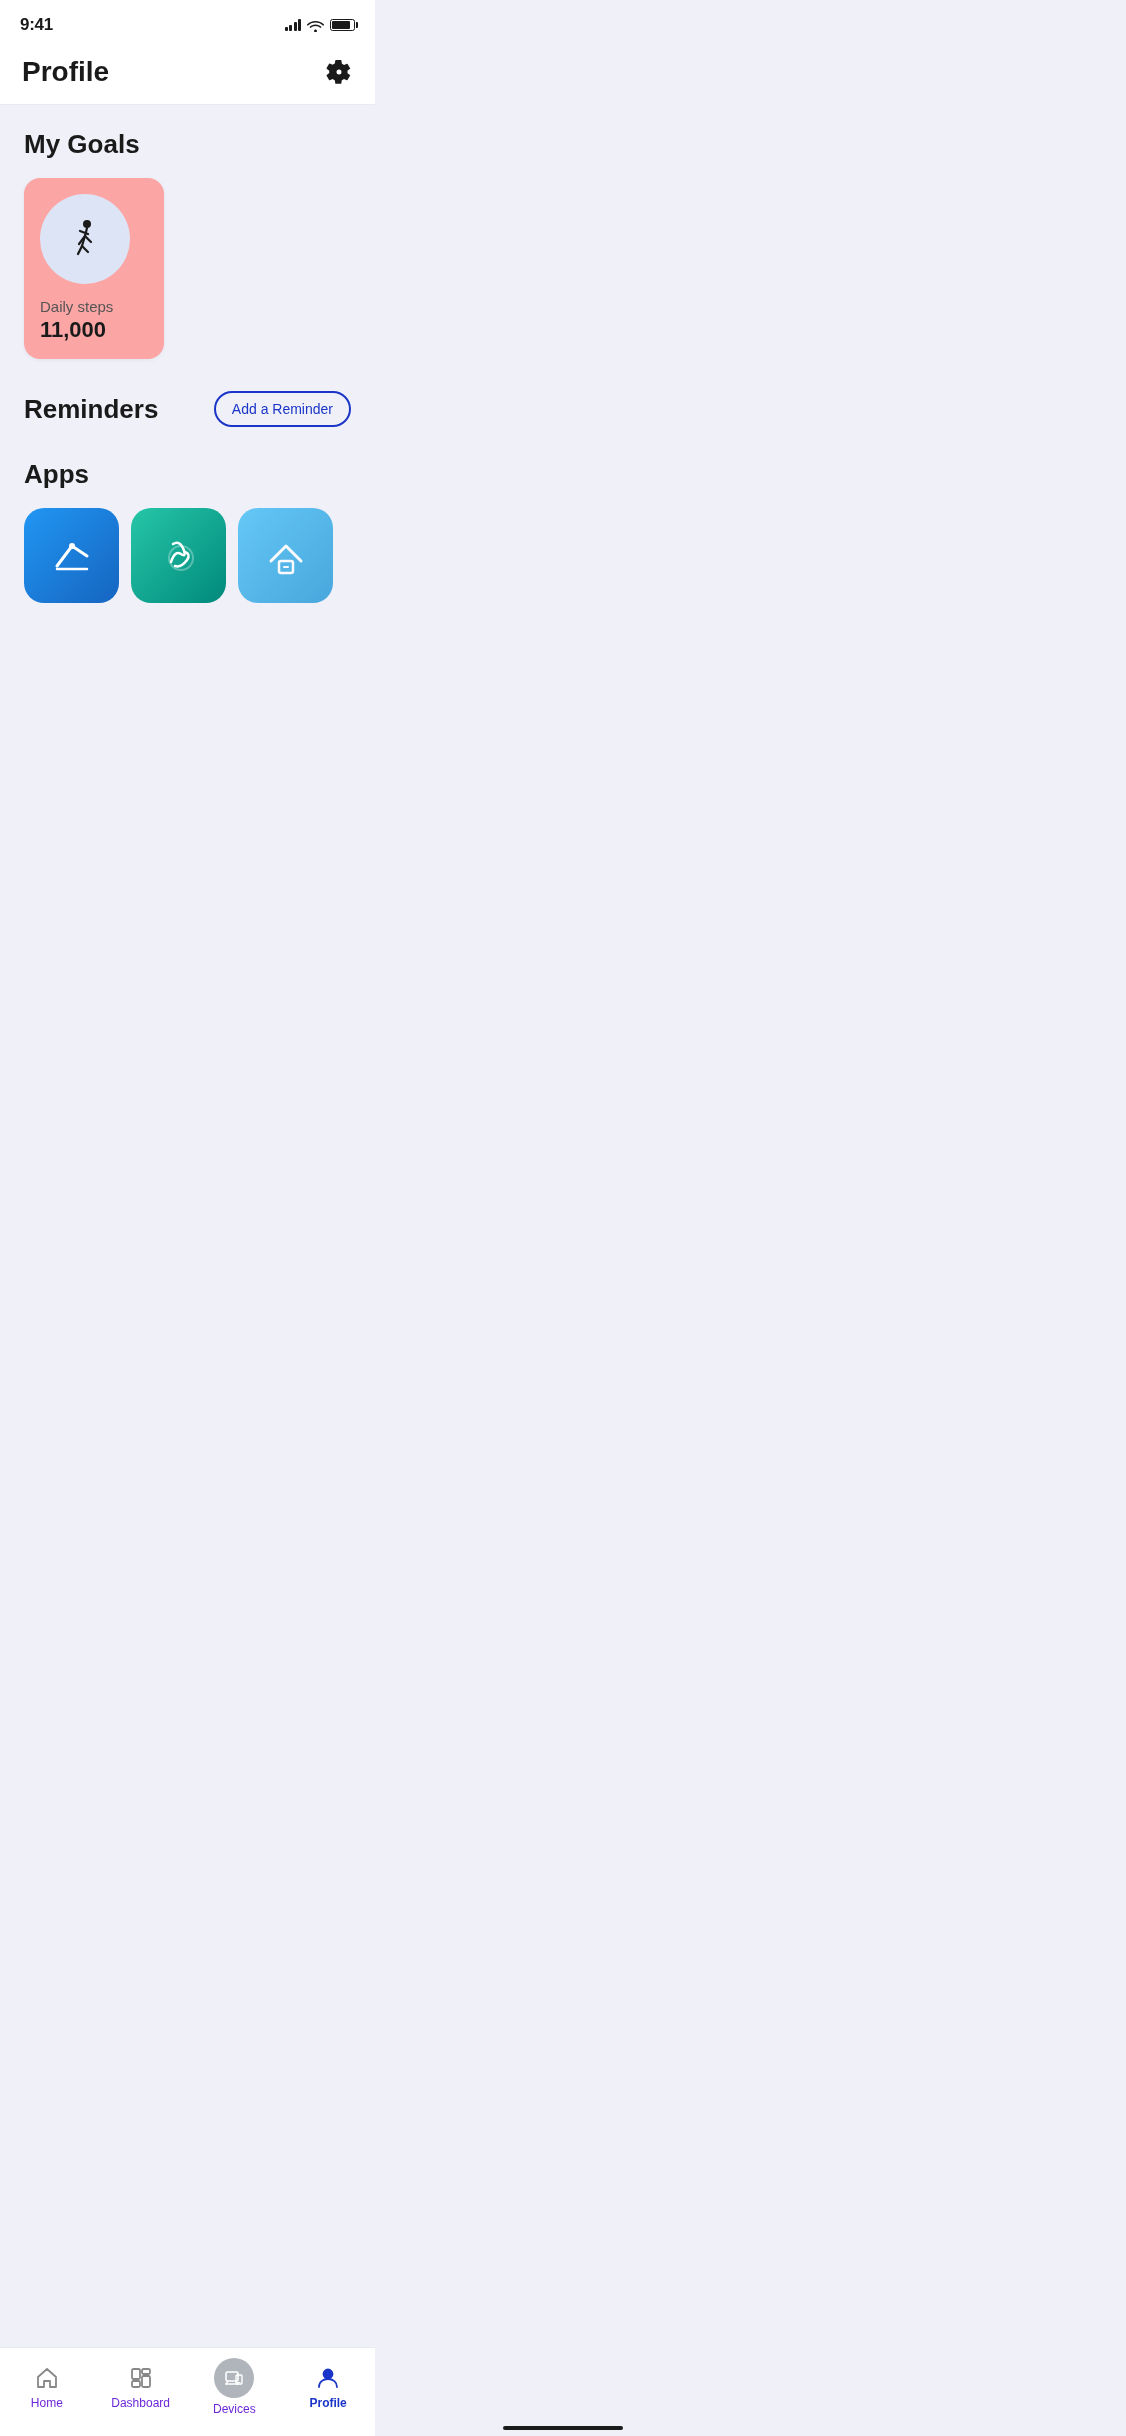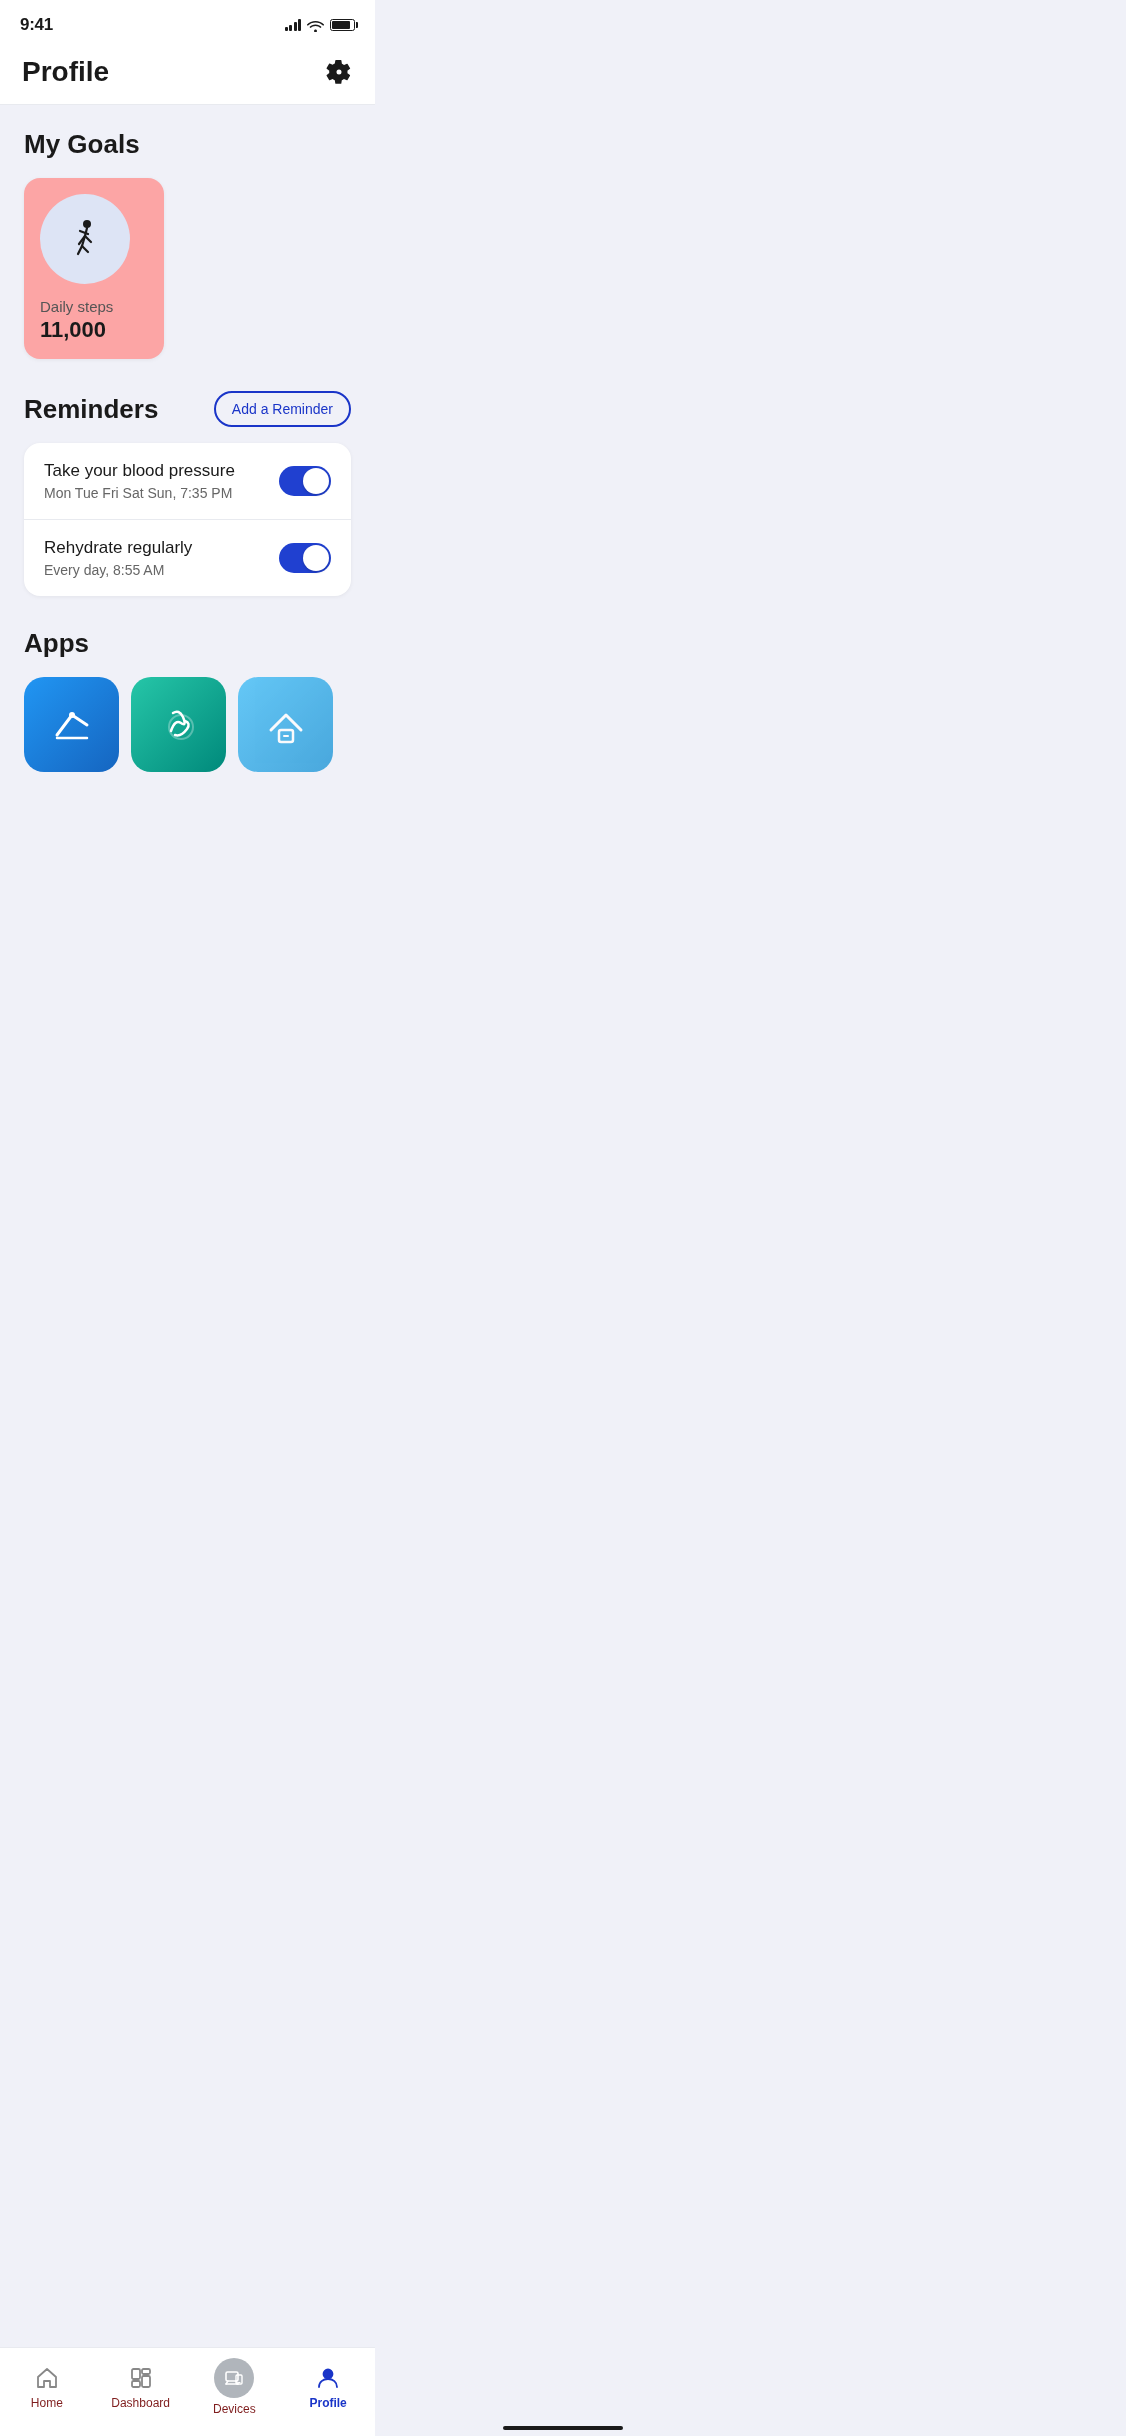--- a/index.html
+++ b/index.html
@@ -298,21 +298,21 @@
     .tab-icon {
       width: 28px;
       height: 28px;
       display: flex;
       align-items: center;
       justify-content: center;
     }
 
     .tab-label {
       font-size: 12px;
-      color: #7f1d1d;
+      color: #6d28d9;
     }
 
     .tab-label.active {
       color: #1a35c8;
       font-weight: 600;
     }
 
     
     .home-indicator {
       position: fixed;
@@ -388,40 +388,20 @@
       </div>
       <div class="goal-label">Daily steps</div>
       <div class="goal-value">11,000</div>
     </div>
   </section>
 
   <section class="reminders-section">
     <div class="reminders-header">
       <h2 class="section-title" style="margin-bottom:0">Reminders</h2>
       <button class="add-reminder-btn">Add a Reminder</button>
-    </div>
-    <div class="reminders-card">
-      <div class="reminder-item">
-        <div class="reminder-info">
-          <div class="reminder-title">Take your blood pressure</div>
-          <div class="reminder-schedule">Mon Tue Fri Sat Sun, 7:35 PM</div>
-        </div>
-        <div class="toggle">
-          <div class="toggle-knob"></div>
-        </div>
-      </div>
-      <div class="reminder-item">
-        <div class="reminder-info">
-          <div class="reminder-title">Rehydrate regularly</div>
-          <div class="reminder-schedule">Every day, 8:55 AM</div>
-        </div>
-        <div class="toggle">
-          <div class="toggle-knob"></div>
-        </div>
-      </div>
     </div>
   </section>
 
   <section class="apps-section">
     <h2 class="section-title">Apps</h2>
     <div class="apps-row">
       <div class="app-icon app-icon-1">
         <svg width="50" height="50" viewBox="0 0 50 50" fill="none">
           <line x1="10" y1="35" x2="25" y2="15" stroke="white" stroke-width="3" stroke-linecap="round"></line>
           <line x1="25" y1="15" x2="40" y2="25" stroke="white" stroke-width="3" stroke-linecap="round"></line>

